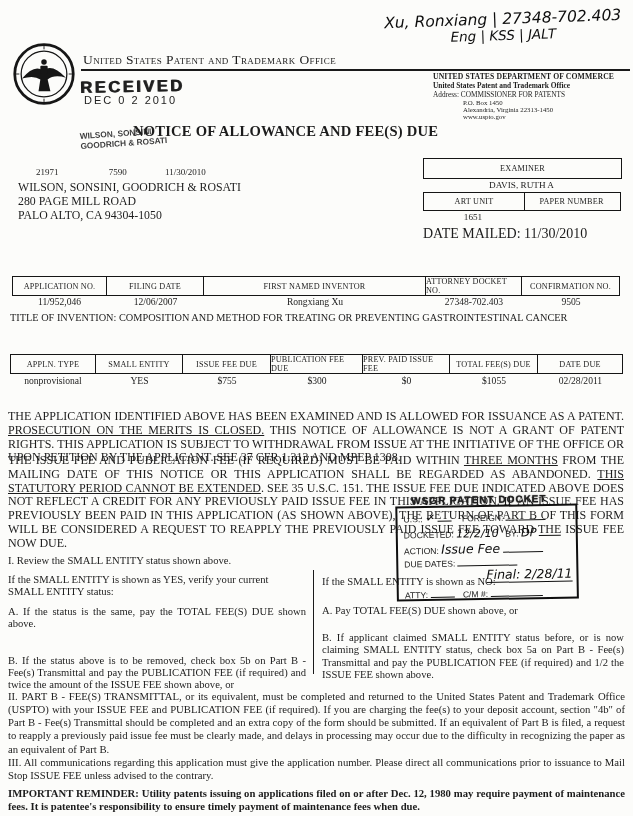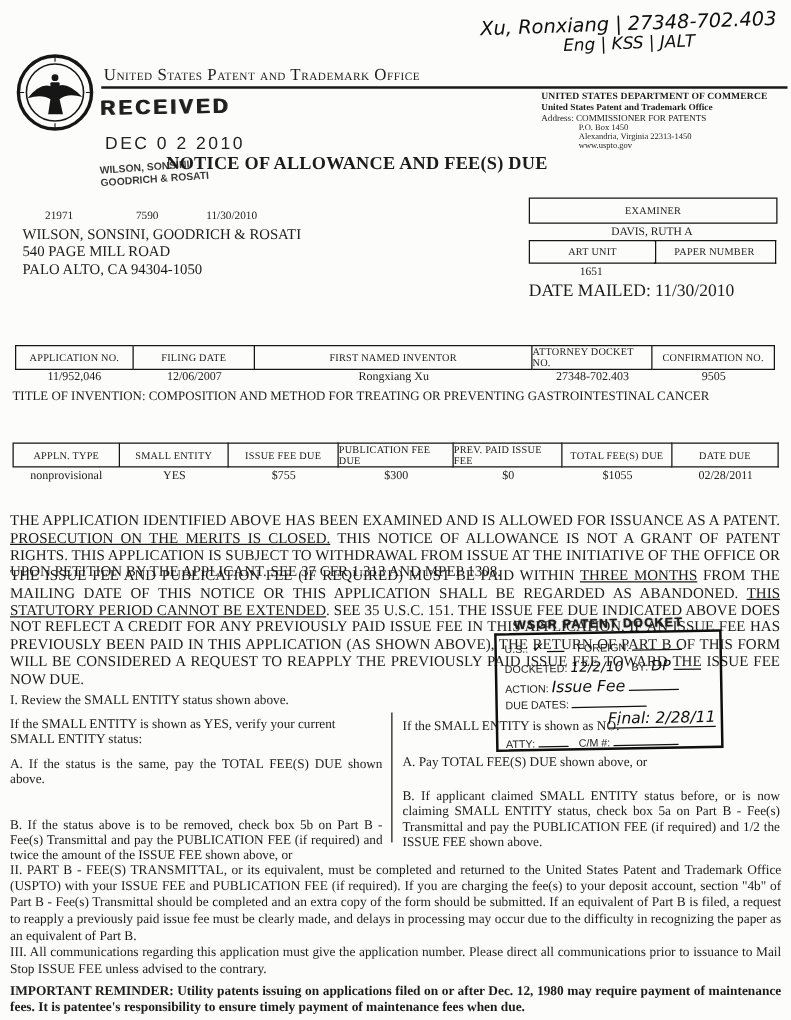--- a/index.html
+++ b/index.html
@@ -48,21 +48,21 @@
         <line x1="3" y1="35" x2="8" y2="35"></line>
           <line x1="62" y1="35" x2="67" y2="35"></line>
       </g>
     </svg>
   </div>
 
   <div class="abs smallcaps" style="left:83px;top:52px;font-size:13.5px;letter-spacing:.4px;">United States Patent and Trademark Office</div>
   <div class="abs hrule" style="left:81px;top:69px;width:549px;"></div>
 
   <div class="abs stamped" style="left:80px;top:77px;font-size:16.5px;letter-spacing:2.5px;transform:rotate(-1deg);text-shadow:1px 0 0 #333;">RECEIVED</div>
-  <div class="abs sans" style="left:84px;top:106px;font-size:14px;letter-spacing:2px;color:#222;">DEC 0 2 2010</div>
+  <div class="abs sans" style="left:84px;top:94px;font-size:11px;letter-spacing:2px;color:#222;">DEC 0 2 2010</div>
 
   <div class="abs" style="left:433px;top:72px;width:196px;">
     <div class="bold" style="font-size:7.7px;letter-spacing:.1px;">UNITED STATES DEPARTMENT OF COMMERCE</div>
     <div class="bold" style="font-size:7.4px;">United States Patent and Trademark Office</div>
     <div style="font-size:7.3px;">Address: COMMISSIONER FOR PATENTS</div>
     <div style="font-size:6.8px;margin-left:30px;">P.O. Box 1450</div>
     <div style="font-size:6.8px;margin-left:30px;">Alexandria, Virginia 22313-1450</div>
     <div style="font-size:6.8px;margin-left:30px;">www.uspto.gov</div>
   </div>
 
@@ -73,21 +73,21 @@
 
   <div class="abs bold" style="left:133px;top:123px;font-size:14.6px;letter-spacing:.2px;z-index:2;">NOTICE OF ALLOWANCE AND FEE(S) DUE</div>
 
   <div class="abs" style="left:36px;top:167px;font-size:9px;">
     <span>21971</span>
     <span style="margin-left:48px;">7590</span>
     <span style="margin-left:36px;">11/30/2010</span>
   </div>
   <div class="abs" style="left:18px;top:180px;font-size:11.8px;line-height:1.2;">
     <div>WILSON, SONSINI, GOODRICH &amp; ROSATI</div>
-    <div>540 PAGE MILL ROAD</div>
+    <div>280 PAGE MILL ROAD</div>
     <div>PALO ALTO, CA 94304-1050</div>
   </div>
 
   <div class="abs boxcell" style="left:423px;top:158px;width:197px;height:19px;">
     <span>EXAMINER</span>
   </div>
   <div class="abs" style="left:423px;top:180px;width:197px;text-align:center;font-size:9.2px;">DAVIS, RUTH A</div>
   <div class="abs boxcell" style="left:423px;top:192px;width:100px;height:17px;">
     <span>ART UNIT</span>
   </div>

